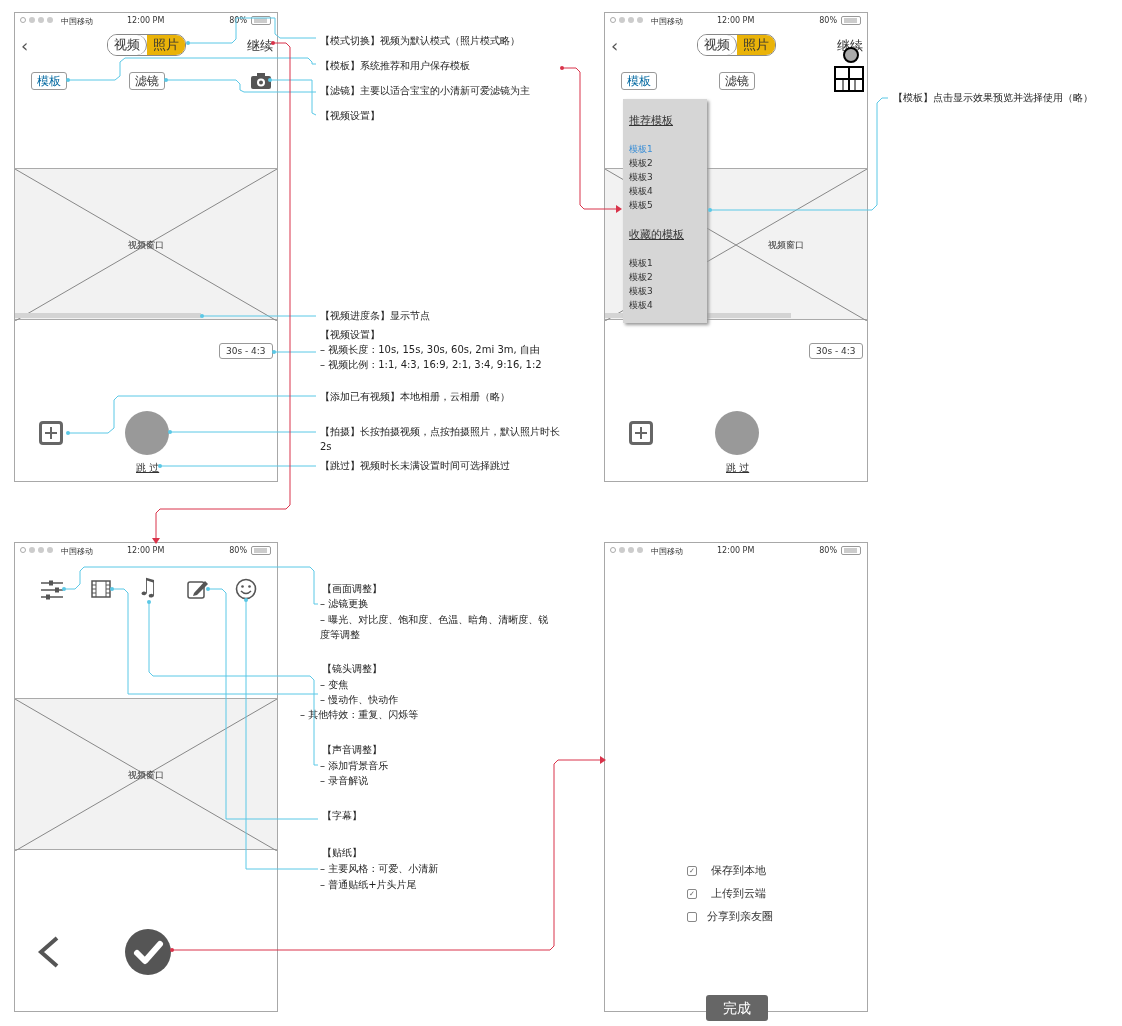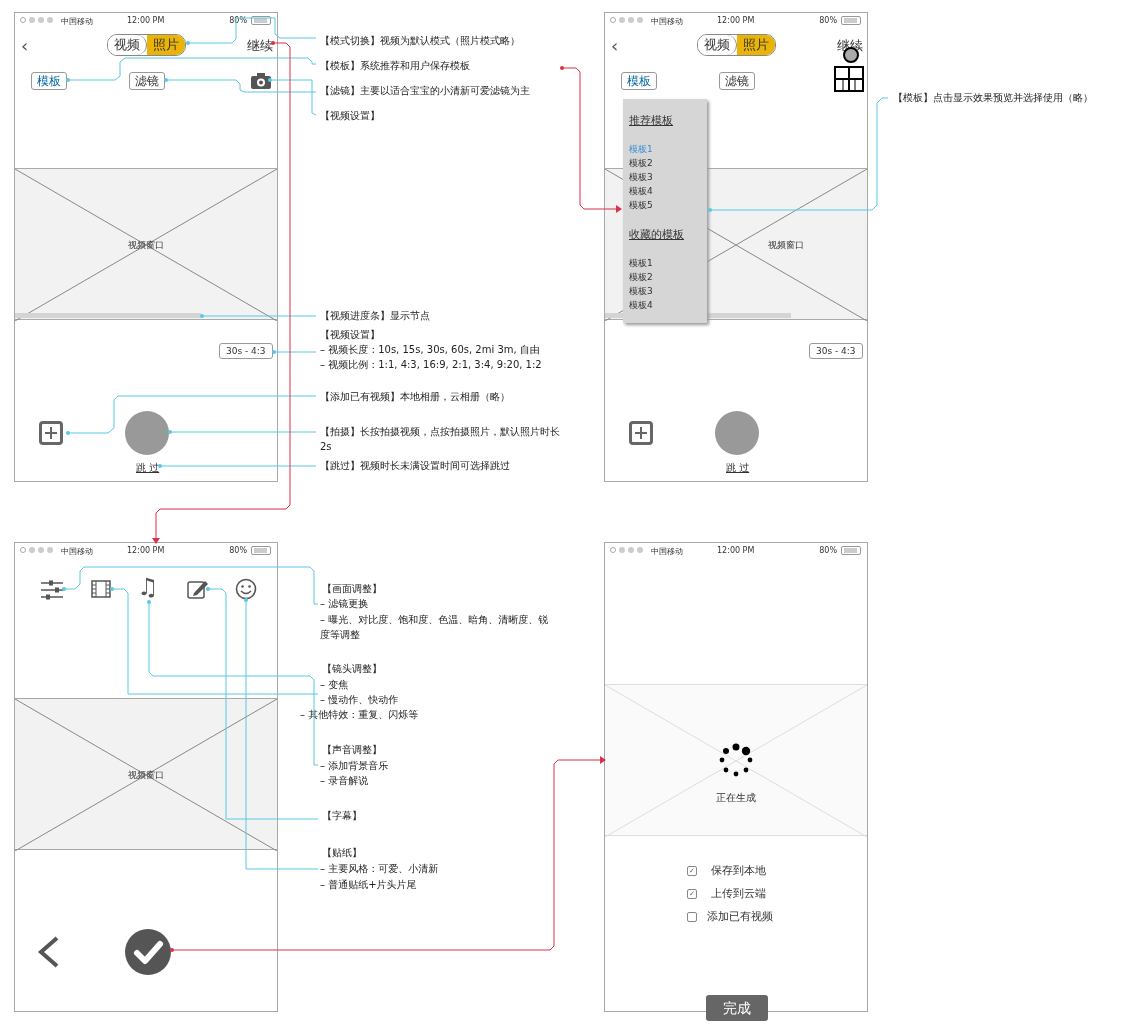--- a/index.html
+++ b/index.html
@@ -91,21 +91,21 @@
   <span class="skip" style="left:121px;top:448px;">跳 过</span>
 </div>
 
 <span class="note" style="left:320px;top:33px;">【模式切换】视频为默认模式（照片模式略）</span>
 <span class="note" style="left:320px;top:58px;">【模板】系统推荐和用户保存模板</span>
 <span class="note" style="left:320px;top:83px;">【滤镜】主要以适合宝宝的小清新可爱滤镜为主</span>
 <span class="note" style="left:320px;top:108px;">【视频设置】</span>
 <span class="note" style="left:320px;top:308px;">【视频进度条】显示节点</span>
 <span class="note" style="left:320px;top:327px;">【视频设置】</span>
 <span class="note" style="left:320px;top:342px;">– 视频长度：10s, 15s, 30s, 60s, 2mi 3m, 自由</span>
-<span class="note" style="left:320px;top:357px;">– 视频比例：1:1, 4:3, 16:9, 2:1, 3:4, 9:20, 1:2</span>
+<span class="note" style="left:320px;top:357px;">– 视频比例：1:1, 4:3, 16:9, 2:1, 3:4, 9:16, 1:2</span>
 <span class="note" style="left:320px;top:389px;">【添加已有视频】本地相册，云相册（略）</span>
 <span class="note wrap" style="left:320px;top:424px;width:240px;">【拍摄】长按拍摄视频，点按拍摄照片，默认照片时长2s</span>
 <span class="note" style="left:320px;top:458px;">【跳过】视频时长未满设置时间可选择跳过</span>
 
 <div class="phone" style="left:604px;top:12px;">
   <div class="status">
     <div class="dots">
         <span class="dot empty"></span>
         <span class="dot"></span>
         <span class="dot"></span>
@@ -245,48 +245,31 @@
         <span class="dot empty"></span>
         <span class="dot"></span>
         <span class="dot"></span>
         <span class="dot"></span>
       </div>
     <span class="carrier">中国移动</span>
     <span class="time">12:00 PM</span>
     <span class="batt-pct">80%</span>
     <span class="batt"></span>
   </div>
-  <div class="vw" style="top:141px;background:#fafafa;border-color:#ddd;">
-    <svg width="262" height="152">
-        <line x1="0" y1="0" x2="262" y2="152" stroke="#ddd" stroke-width="1"></line>
-        <line x1="262" y1="0" x2="0" y2="152" stroke="#ddd" stroke-width="1"></line>
-      </svg>
-    <svg class="spinner" style="left:113px;top:57px;" width="36" height="36" viewBox="0 0 36 36">
-      <circle cx="18" cy="5" r="3.5" fill="#000"></circle>
-        <circle cx="28" cy="9" r="4.2" fill="#000"></circle>
-      <circle cx="32" cy="18" r="2.4" fill="#000"></circle>
-        <circle cx="28" cy="28" r="2.4" fill="#000"></circle>
-      <circle cx="18" cy="32" r="2.4" fill="#000"></circle>
-        <circle cx="8" cy="28" r="2.4" fill="#000"></circle>
-      <circle cx="4" cy="18" r="2.4" fill="#000"></circle>
-        <circle cx="8" cy="9" r="3" fill="#000"></circle>
-    </svg>
-    <div class="vlabel" style="top:106px;font-size:10px;">正在生成</div>
-  </div>
   <div class="chk" style="left:82px;top:320px;">
     <span class="box">✓</span>
     <span style="margin-left:4px;">保存到本地</span>
   </div>
   <div class="chk" style="left:82px;top:343px;">
     <span class="box">✓</span>
     <span style="margin-left:4px;">上传到云端</span>
   </div>
   <div class="chk" style="left:82px;top:366px;">
     <span class="box"></span>
-    <span>添加已有视频</span>
+    <span>分享到亲友圈</span>
   </div>
   <div class="done" style="left:101px;top:404px;margin-top:48px;">完成</div>
 </div>
 
 <svg class="wires" width="1122" height="1026">
   <g fill="none" stroke="#5bc8e6" stroke-width="1">
 
     <polyline points="188,43 232,43 236,39 236,18 275,18 275,34 280,38 316,38"></polyline>
     <polyline points="68,80 115,80 120,76 120,62 125,58 308,58 312,62 312,64 316,64"></polyline>
     <polyline points="166,80 236,80 240,84 240,90 244,92 316,92"></polyline>

